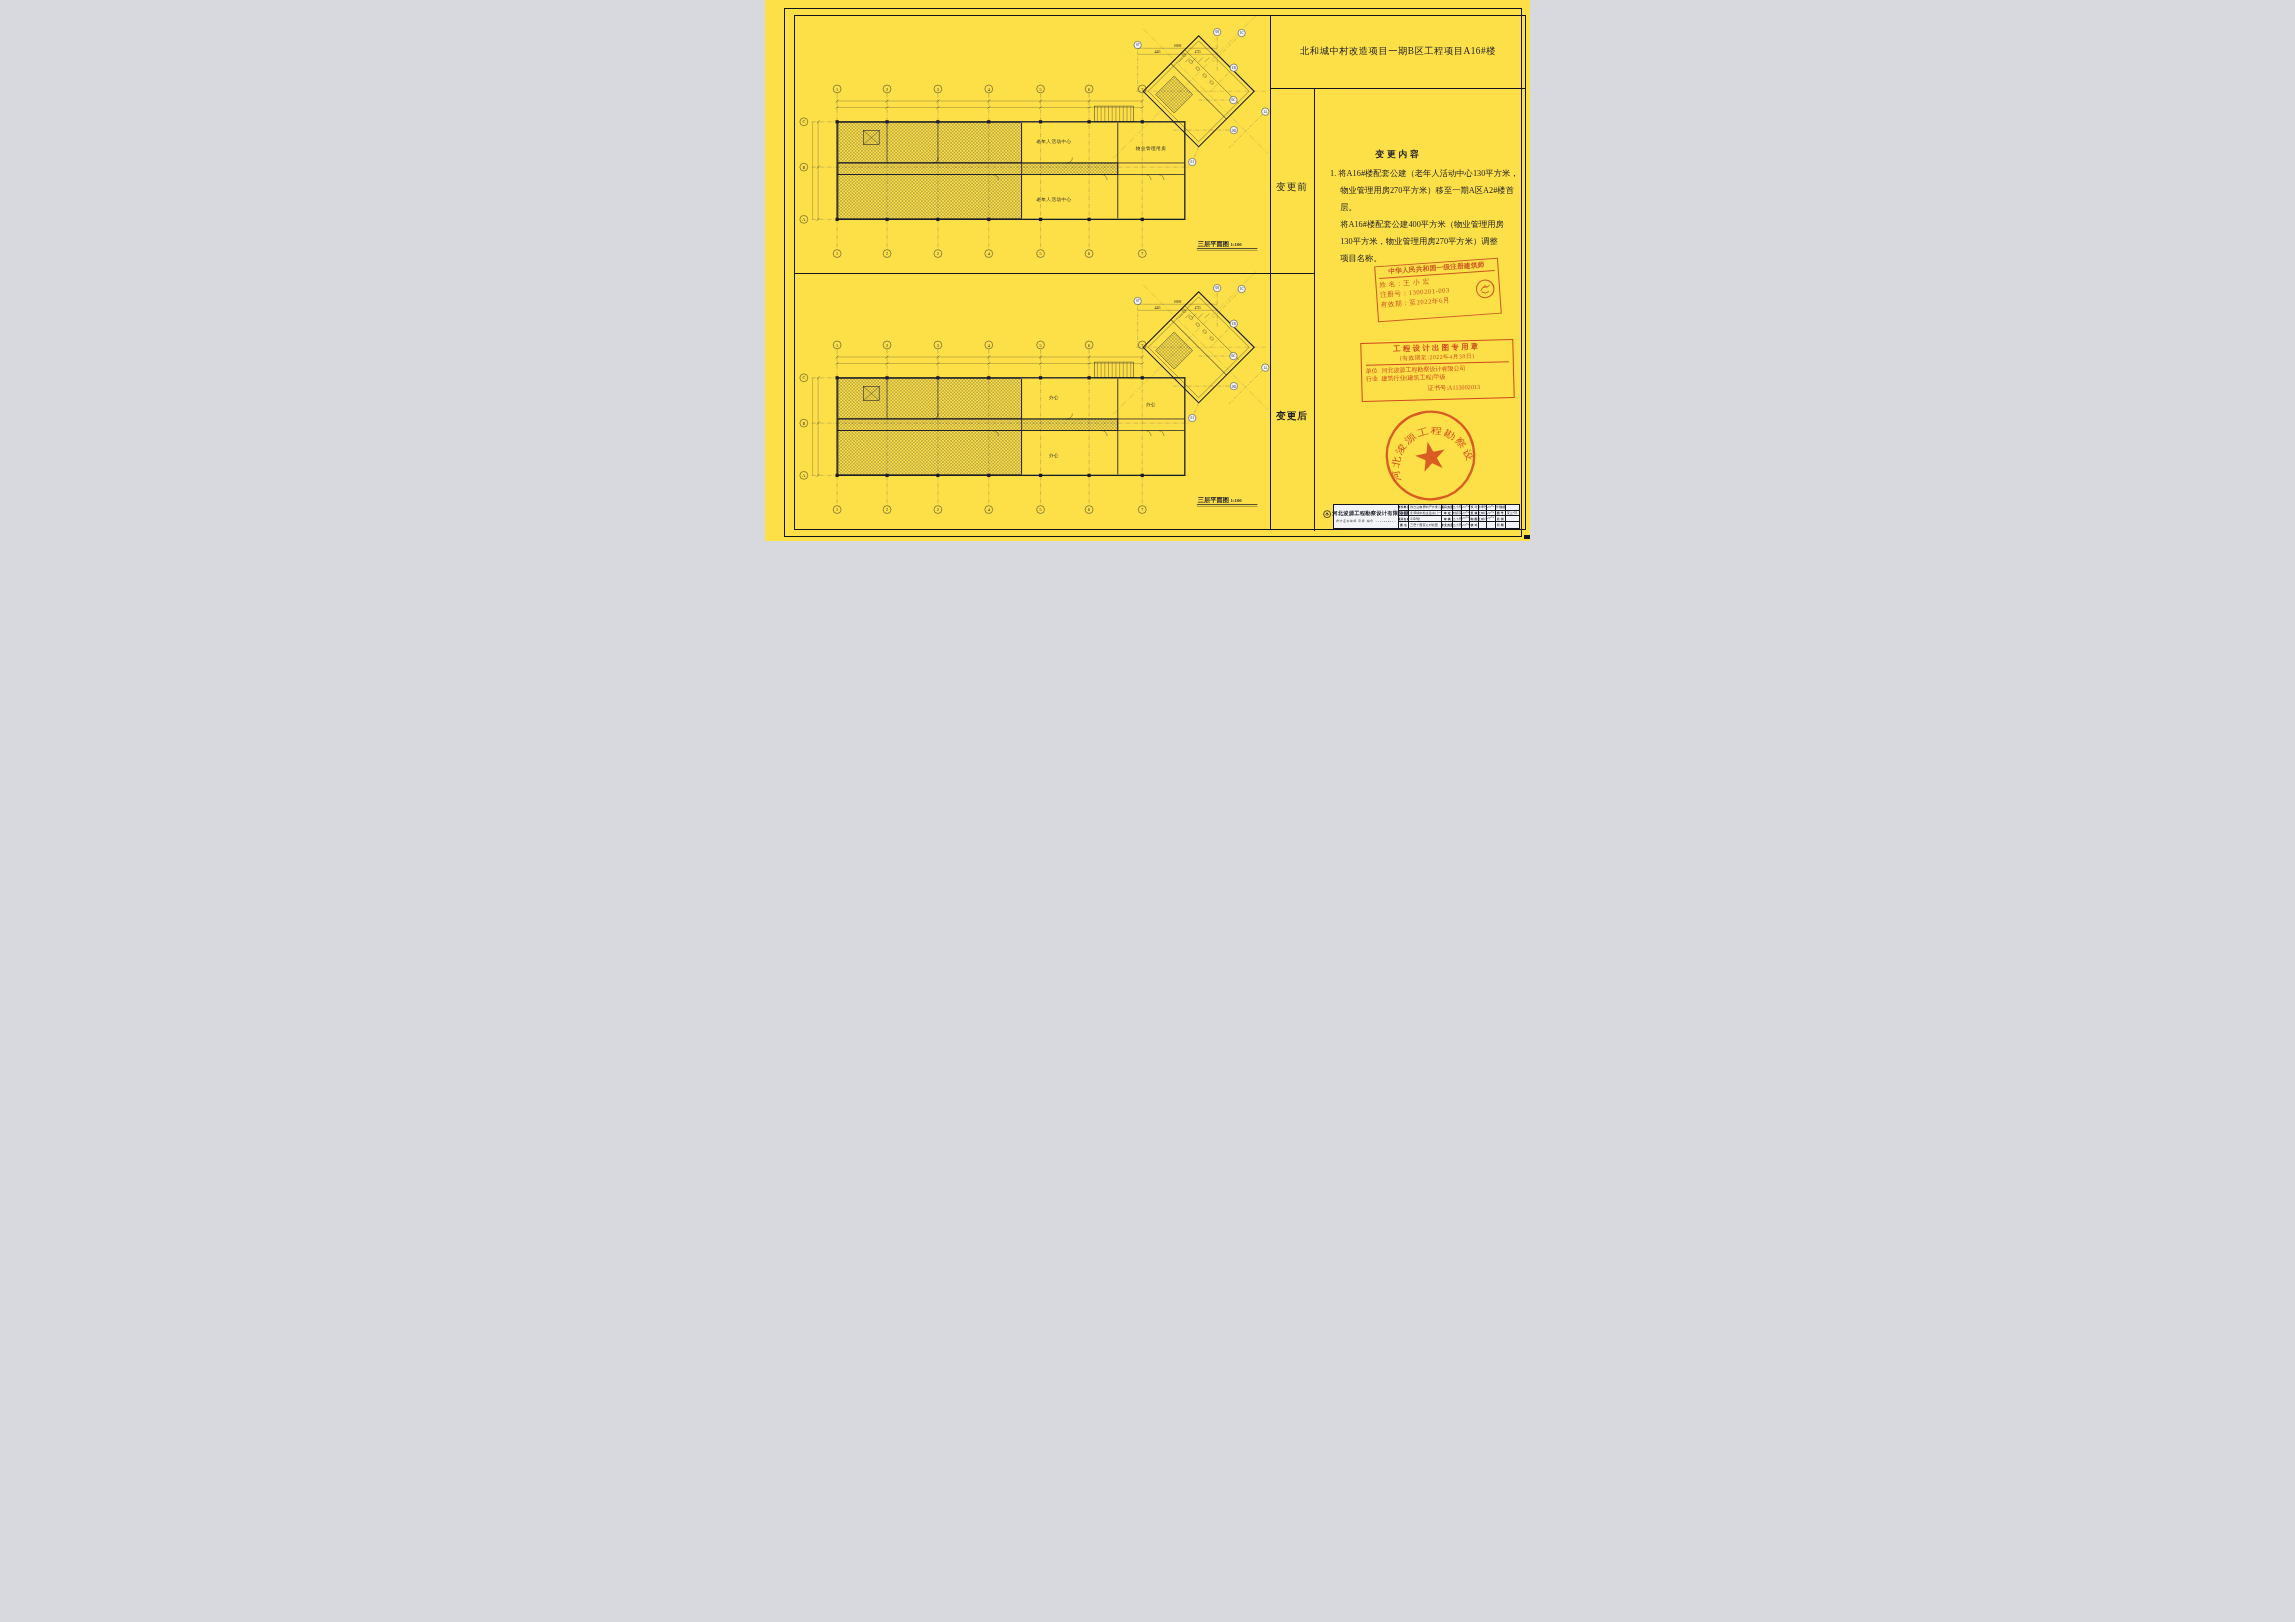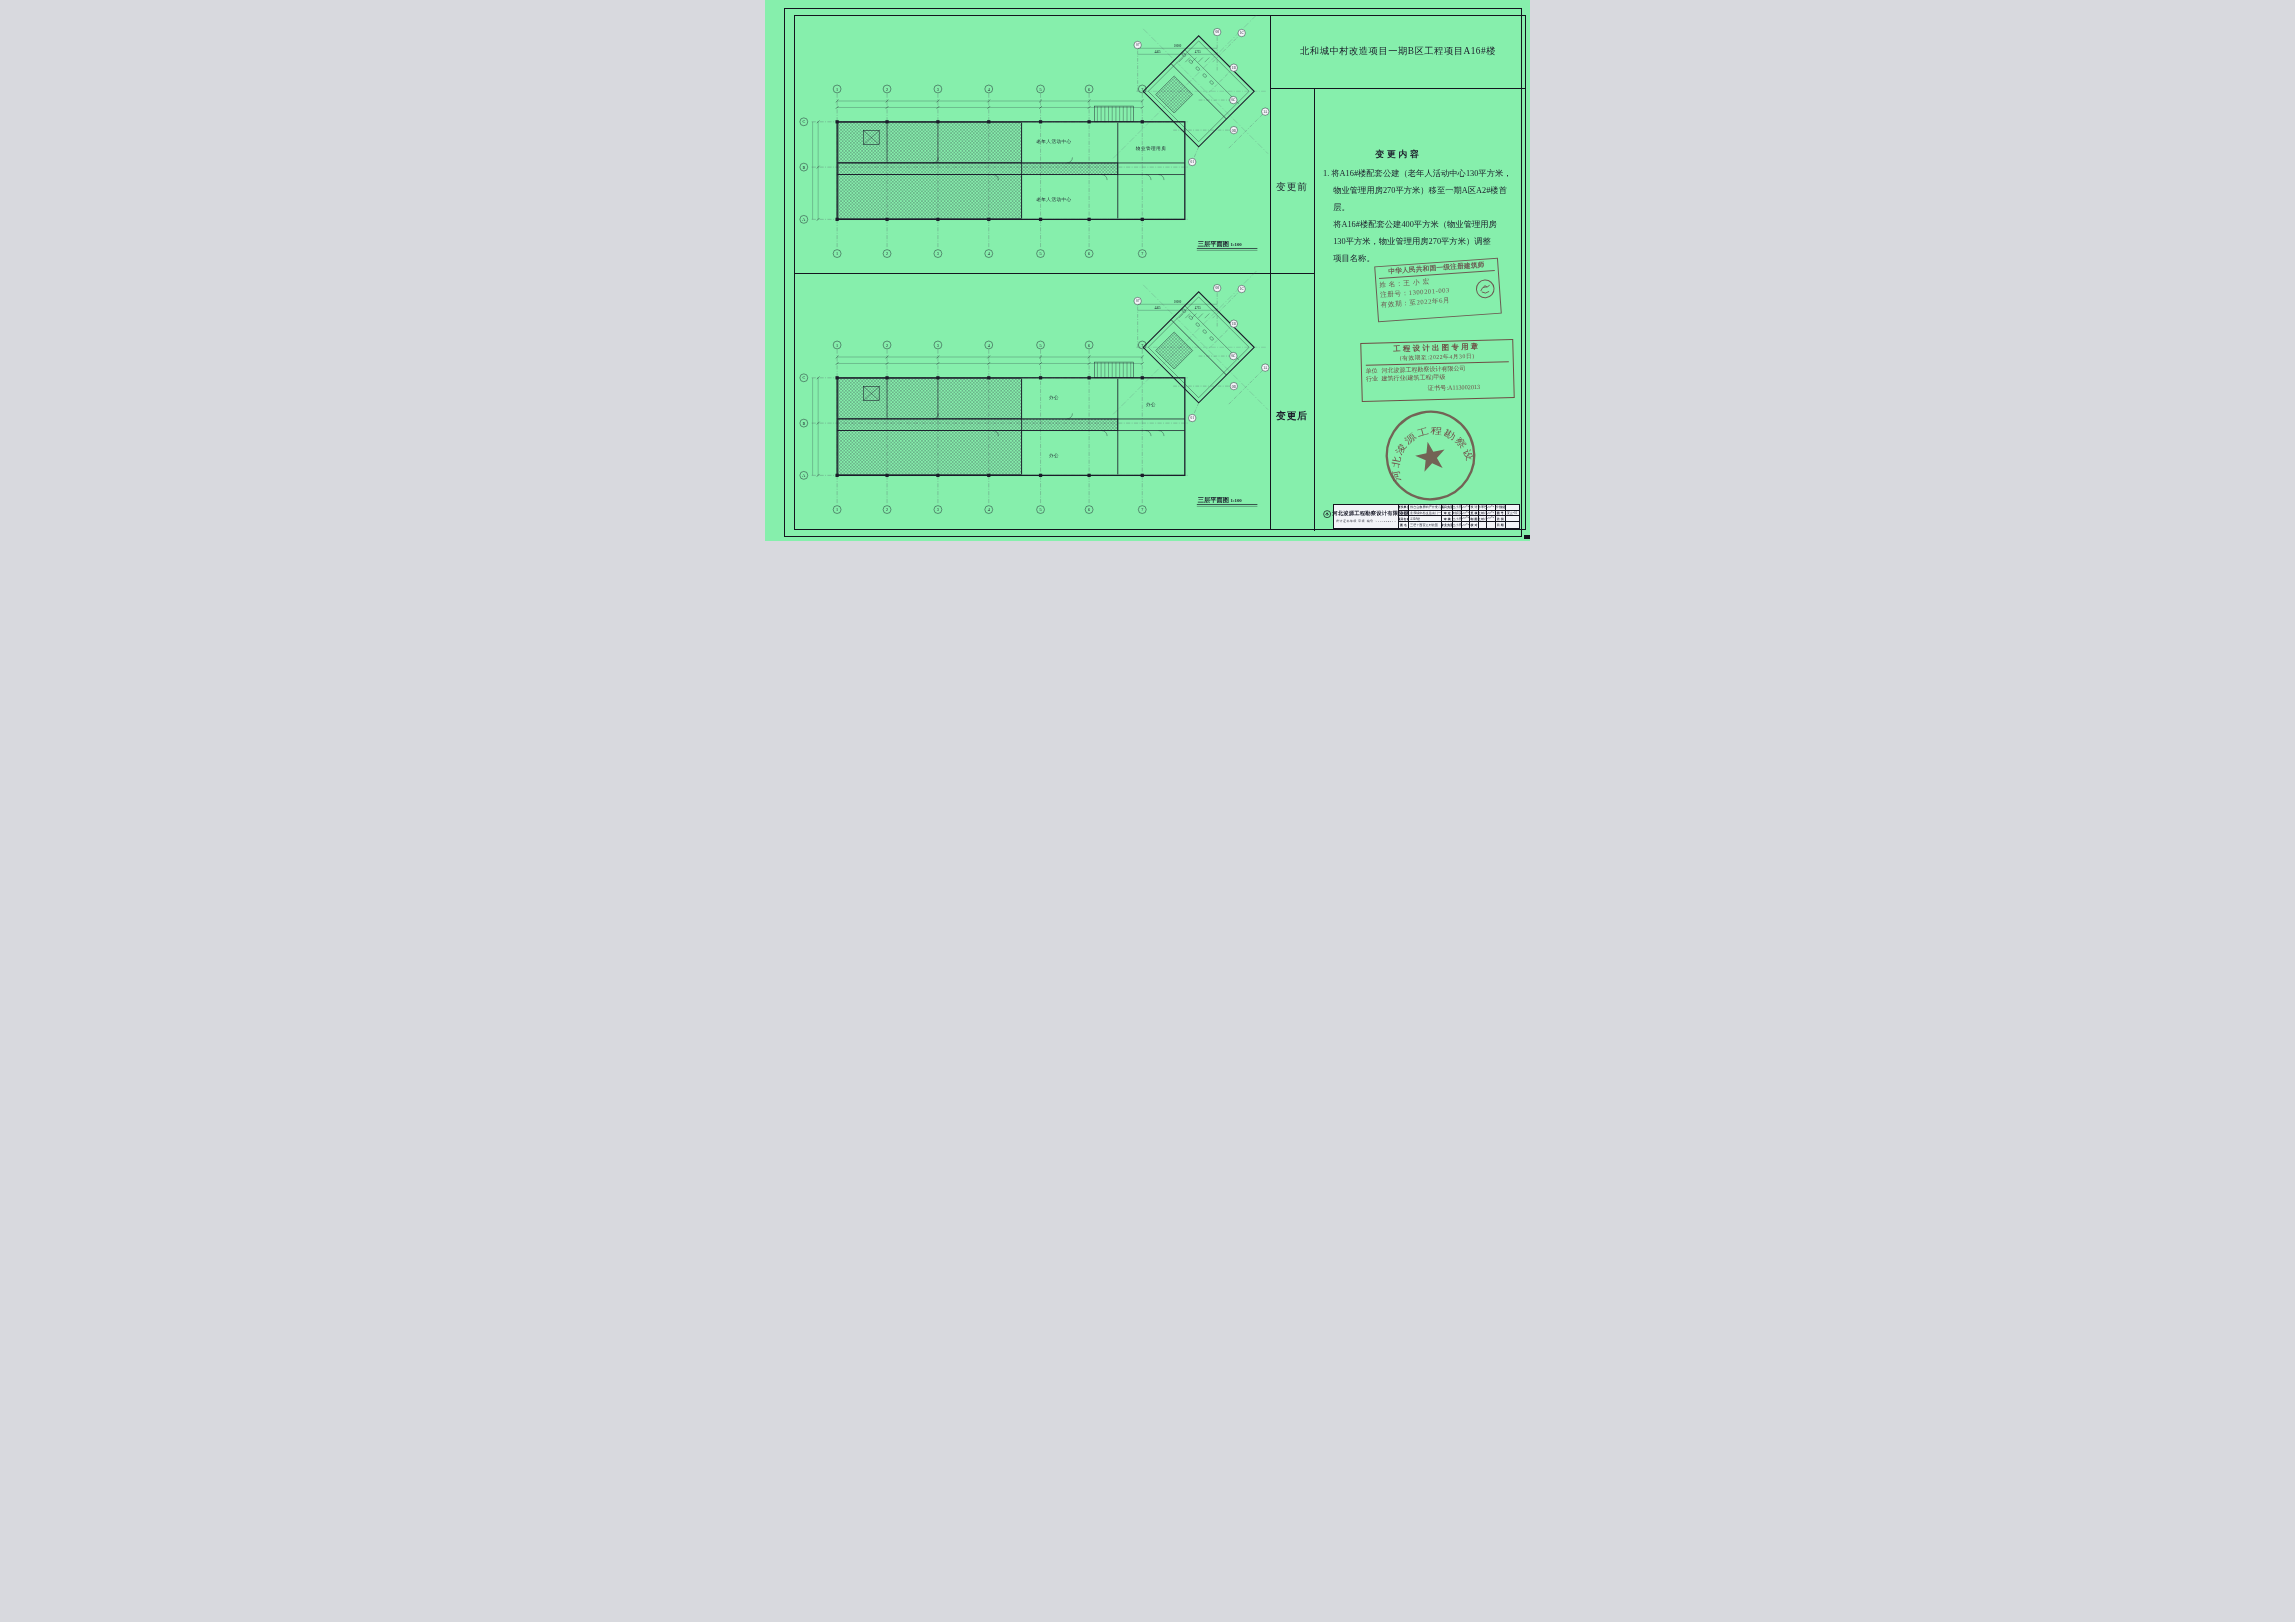--- a/index.html
+++ b/index.html
@@ -1,28 +1,28 @@
 <!DOCTYPE html>
 <html style="font-size:7.4px"><head>
 <meta charset="utf-8">
 <style>
   html,body{margin:0;padding:0;background:#d8d9de;}
   #sheet{position:relative;width:765px;height:541px;margin:0 auto;
-         background:#86efac;overflow:hidden;
+         background:#fde047;overflow:hidden;
          font-family:"Liberation Serif","DejaVu Serif",serif;color:#1b1c2a;}
   .abs{position:absolute;}
   .frame{position:absolute;box-sizing:border-box;border:0.7px solid #14141e;}
   .frame.inner{border-width:1.2px;}
   .rule{position:absolute;background:#14141e;}
   .ctext{text-align:center;}
   #sheet-title{left:505px;top:45px;width:256px;font-size:9.3px;letter-spacing:0.5px;font-weight:500;}
   .phase-label{left:505px;width:44px;font-size:9.7px;letter-spacing:0.9px;}
   #change-heading{left:549px;top:149px;width:169px;font-size:8.8px;letter-spacing:2.8px;font-weight:600;}
   #change-text{left:558px;top:165px;width:205px;font-size:8.3px;line-height:17px;}
-  #change-text .cline{white-space:nowrap;}
+  #change-text .cline{white-space:nowrap;margin-left:7px;}
   #change-text .cline.indent{padding-left:10.2px;}
   
   .stamp{position:absolute;box-sizing:border-box;mix-blend-mode:multiply;}
   #stamp-architect{left:611px;top:262px;width:124px;height:56px;border:1.4px solid #c8506b;
      color:#c8506b;transform:rotate(-4deg);padding:0.9px 2.8px;opacity:.9;}
   #stamp-architect .st-head{font-size:6.7px;text-align:center;letter-spacing:0.2px;
      border-bottom:0.9px solid #c8506b;padding-bottom:0.9px;margin-bottom:1.4px;font-weight:600;}
   #stamp-architect .st-row{font-size:6.7px;line-height:10px;letter-spacing:0.5px;}
   #stamp-architect .st-row .sp{letter-spacing:3.2px;}
   #stamp-design{left:596px;top:341px;width:153px;height:59px;border:1.4px solid #cc3a50;

